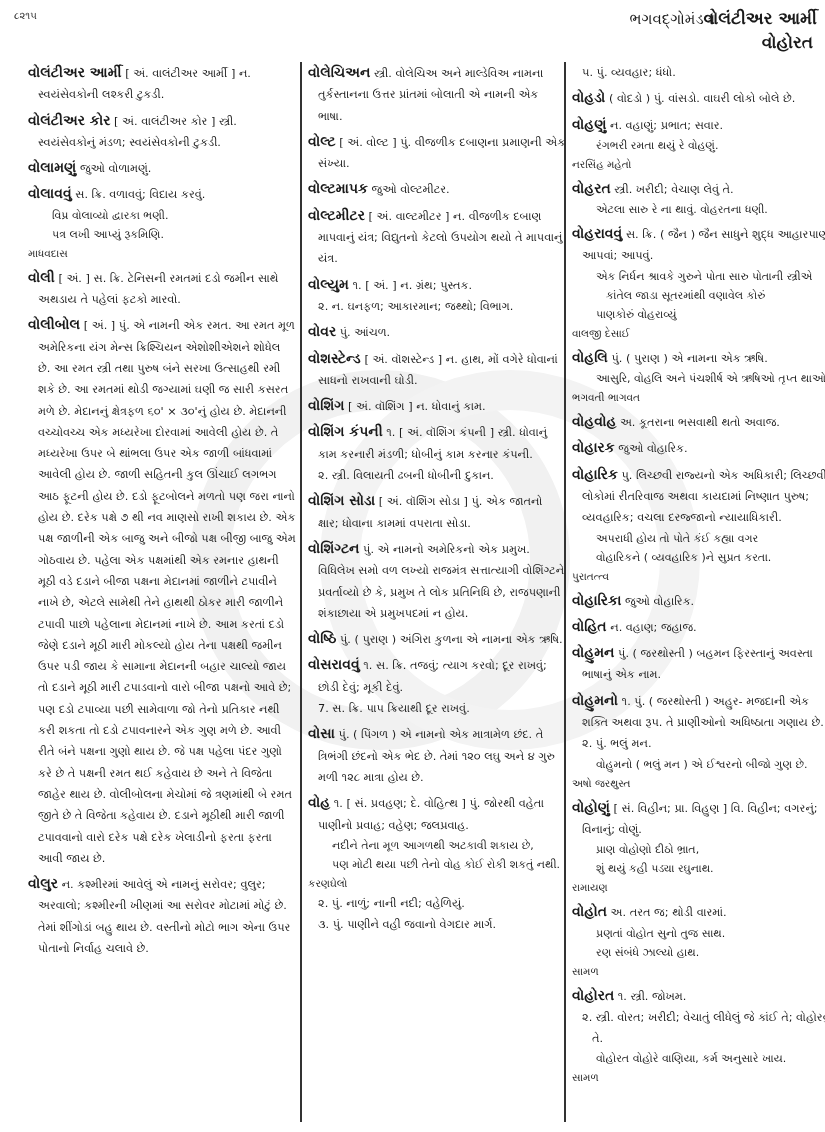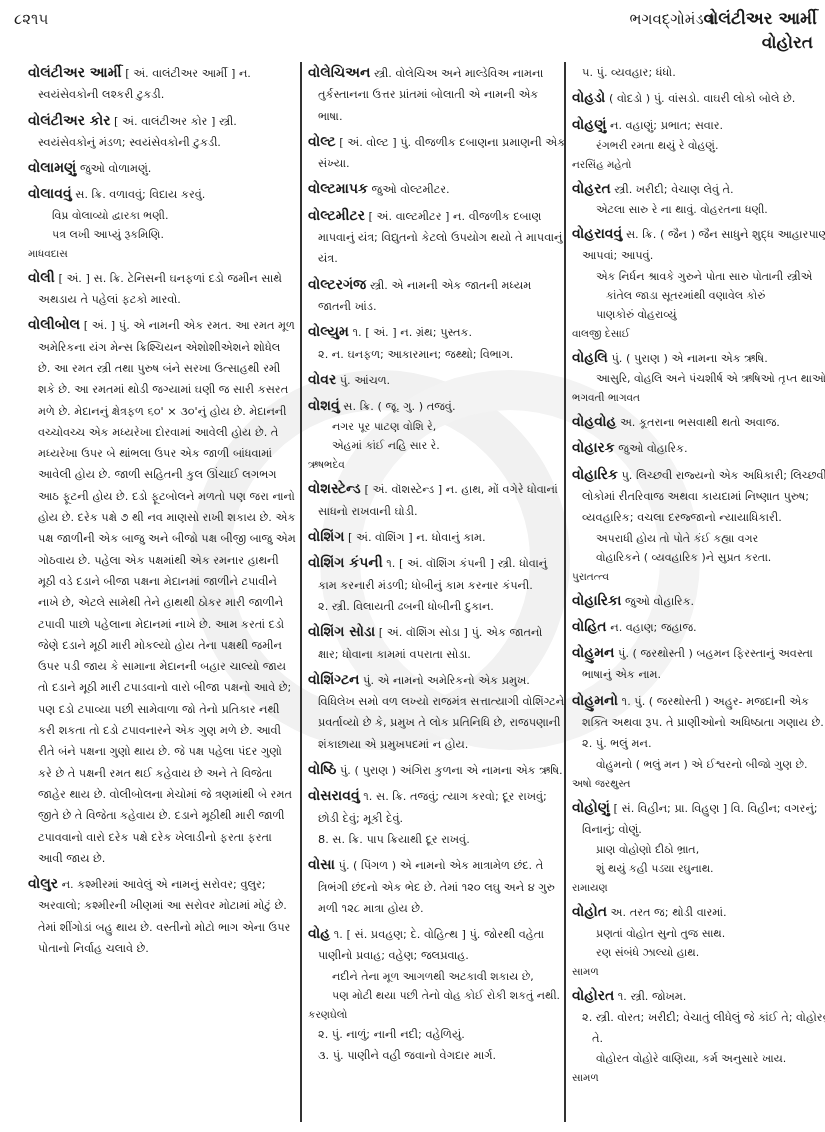--- a/index.html
+++ b/index.html
@@ -8,21 +8,21 @@
     font-family: "DejaVu Sans", sans-serif; color: #1a1a1a;
   }
   .watermark {
     position: absolute; left: 180px; top: 300px; width: 520px; height: 520px;
     pointer-events: none; z-index: 0;
   }
   .header {
     position: absolute; top: 0; left: 0; width: 825px; height: 46px;
     z-index: 1;
   }
-  .page-num { position: absolute; left: 14px; top: 10px; font-size: 15px; }
+  .page-num { position: absolute; left: 14px; top: 10px; font-size: 10px; }
   .running-title { position: absolute; left: 0; width: 715px; top: 10px; text-align: right; font-size: 15px; }
   .guide-first { position: absolute; right: 8px; top: 8px; font-size: 17px; font-weight: bold; }
   .guide-last { position: absolute; right: 12px; top: 32px; font-size: 17px; font-weight: bold; }
   .columns { position: absolute; top: 62px; left: 16px; width: 825px; height: 1065px; z-index: 1; }
   .col { position: absolute; top: 0; height: 1065px; overflow: hidden; }
   .col1 { left: 12px; width: 268px; }
   .col2 { left: 292px; width: 258px; }
   .col3 { left: 556px; width: 260px; }
   .rule { position: absolute; top: 0; width: 1.5px; background: #333; }
   .rule1 { left: 284px; height: 1060px; }
@@ -49,40 +49,38 @@
 </div>
 
 <div class="columns">
   <div class="rule rule1"></div>
   <div class="rule rule2"></div>
   <div class="col col1">
       <div class="entry"><span class="hw">વોલંટીઅર આર્મી</span> <span>[ અં. વાલંટીઅર આર્મી ] ન. સ્વયંસેવકોની લશ્કરી ટુકડી.</span></div>
       <div class="entry"><span class="hw">વોલંટીઅર કોર</span> <span>[ અં. વાલંટીઅર કોર ] સ્ત્રી. સ્વયંસેવકોનું મંડળ; સ્વયંસેવકોની ટુકડી.</span></div>
       <div class="entry"><span class="hw">વોલામણું</span> <span>જુઓ વોળામણું.</span></div>
       <div class="entry"><span class="hw">વોલાવવું</span> <span>સ. ક્રિ. વળાવવું; વિદાય કરવું.</span><div class="quote">વિપ્ર વોલાવ્યો દ્વારકા ભણી.</div><div class="quote">પત્ર લખી આપ્યું રૂકમિણિ.</div><span class="src">માધવદાસ</span></div>
-      <div class="entry"><span class="hw">વોલી</span> <span>[ અં. ] સ. ક્રિ. ટેનિસની ઘનફળાં દડો જમીન સાથે અથડાય તે પહેલાં ફટકો મારવો.</span></div>
+      <div class="entry"><span class="hw">વોલી</span> <span>[ અં. ] સ. ક્રિ. ટેનિસની રમતમાં દડો જમીન સાથે અથડાય તે પહેલાં ફટકો મારવો.</span></div>
       <div class="entry"><span class="hw">વોલીબોલ</span> <span>[ અં. ] પું. એ નામની એક રમત. આ રમત મૂળ અમેરિકના યંગ મેન્સ ક્રિશ્ચિયન એશોશીએશને શોધેલ છે. આ રમત સ્ત્રી તથા પુરુષ બંને સરખા ઉત્સાહથી રમી શકે છે. આ રમતમાં થોડી જગ્યામાં ઘણી જ સારી કસરત મળે છે. મેદાનનું ક્ષેત્રફળ ૬૦' × ૩૦'નું હોય છે. મેદાનની વચ્ચોવચ્ચ એક મધ્યરેખા દોરવામાં આવેલી હોય છે. તે મધ્યરેખા ઉપર બે થાંભલા ઉપર એક જાળી બાંધવામાં આવેલી હોય છે. જાળી સહિતની કુલ ઊંચાઈ લગભગ આઠ ફૂટની હોય છે. દડો ફૂટબોલને મળતો પણ જરા નાનો હોય છે. દરેક પક્ષે ૭ થી નવ માણસો રાખી શકાય છે. એક પક્ષ જાળીની એક બાજુ અને બીજો પક્ષ બીજી બાજુ એમ ગોઠવાય છે. પહેલા એક પક્ષમાંથી એક રમનાર હાથની મૂઠી વડે દડાને બીજા પક્ષના મેદાનમાં જાળીને ટપાવીને નાખે છે, એટલે સામેથી તેને હાથથી ઠોકર મારી જાળીને ટપાવી પાછો પહેલાના મેદાનમાં નાખે છે. આમ કરતાં દડો જેણે દડાને મૂઠી મારી મોકલ્યો હોય તેના પક્ષથી જમીન ઉપર પડી જાય કે સામાના મેદાનની બહાર ચાલ્યો જાય તો દડાને મૂઠી મારી ટપાડવાનો વારો બીજા પક્ષનો આવે છે; પણ દડો ટપાવ્યા પછી સામેવાળા જો તેનો પ્રતિકાર નથી કરી શકતા તો દડો ટપાવનારને એક ગુણ મળે છે. આવી રીતે બંને પક્ષના ગુણો થાય છે. જે પક્ષ પહેલા પંદર ગુણો કરે છે તે પક્ષની રમત થઈ કહેવાય છે અને તે વિજેતા જાહેર થાય છે. વોલીબોલના મેચોમાં જે ત્રણમાંથી બે રમત જીતે છે તે વિજેતા કહેવાય છે. દડાને મૂઠીથી મારી જાળી ટપાવવાનો વારો દરેક પક્ષે દરેક ખેલાડીનો ફરતા ફરતા આવી જાય છે.</span></div>
       <div class="entry"><span class="hw">વોલુર</span> <span>ન. કશ્મીરમાં આવેલું એ નામનું સરોવર; વુલુર; અરવાલો; કશ્મીરની ખીણમાં આ સરોવર મોટામાં મોટું છે. તેમાં શીંગોડાં બહુ થાય છે. વસ્તીનો મોટો ભાગ એના ઉપર પોતાનો નિર્વાહ ચલાવે છે.</span></div>
     </div>
   <div class="col col2">
       <div class="entry"><span class="hw">વોલેચિઅન</span> <span>સ્ત્રી. વોલેચિઅ અને માલ્ડેવિઅ નામના તુર્કસ્તાનના ઉત્તર પ્રાંતમાં બોલાતી એ નામની એક ભાષા.</span></div>
       <div class="entry"><span class="hw">વોલ્ટ</span> <span>[ અં. વોલ્ટ ] પું. વીજળીક દબાણના પ્રમાણની એક સંખ્યા.</span></div>
       <div class="entry"><span class="hw">વોલ્ટમાપક</span> <span>જુઓ વોલ્ટમીટર.</span></div>
       <div class="entry"><span class="hw">વોલ્ટમીટર</span> <span>[ અં. વાલ્ટમીટર ] ન. વીજળીક દબાણ માપવાનું યંત્ર; વિદ્યુતનો કેટલો ઉપયોગ થયો તે માપવાનું યંત્ર.</span></div>
-      <div class="entry"><span class="hw">વોલ્ટરગંજ</span> <span>સ્ત્રી. એ નામની એક જાતની મધ્યમ જાતની ખાંડ.</span></div>
       <div class="entry"><span class="hw">વોલ્યુમ</span> <span>૧. [ અં. ] ન. ગ્રંથ; પુસ્તક.</span><div class="sense">૨. ન. ઘનફળ; આકારમાન; જથ્થો; વિભાગ.</div></div>
       <div class="entry"><span class="hw">વોવર</span> <span>પું. આંચળ.</span></div>
-      <div class="entry"><span class="hw">વોશવું</span> <span>સ. ક્રિ. ( જૂ. ગુ. ) તજવું.</span><div class="quote">નગર પૂર પાટણ વોશિ રે,</div><div class="quote">એહમાં કાંઈ નહિ સાર રે.</div><span class="src">ઋષભદેવ</span></div>
       <div class="entry"><span class="hw">વોશસ્ટેન્ડ</span> <span>[ અં. વૉશસ્ટેન્ડ ] ન. હાથ, મોં વગેરે ધોવાનાં સાધનો રાખવાની ઘોડી.</span></div>
       <div class="entry"><span class="hw">વોશિંગ</span> <span>[ અં. વૉશિંગ ] ન. ધોવાનું કામ.</span></div>
       <div class="entry"><span class="hw">વોશિંગ કંપની</span> <span>૧. [ અં. વૉશિંગ કંપની ] સ્ત્રી. ધોવાનું કામ કરનારી મંડળી; ધોબીનું કામ કરનાર કંપની.</span><div class="sense">૨. સ્ત્રી. વિલાયતી ઢબની ધોબીની દુકાન.</div></div>
       <div class="entry"><span class="hw">વોશિંગ સોડા</span> <span>[ અં. વૉશિંગ સોડા ] પું. એક જાતનો ક્ષાર; ધોવાના કામમાં વપરાતા સોડા.</span></div>
       <div class="entry"><span class="hw">વોશિંગ્ટન</span> <span>પું. એ નામનો અમેરિકનો એક પ્રમુખ. વિધિલેખ સમો વળ લખ્યો રાજમંત્ર સત્તાત્યાગી વોશિંગ્ટને પ્રવર્તાવ્યો છે કે, પ્રમુખ તે લોક પ્રતિનિધિ છે, રાજપણાની શંકાછાયા એ પ્રમુખપદમાં ન હોય.</span></div>
       <div class="entry"><span class="hw">વોષ્ઠિ</span> <span>પું. ( પુરાણ ) અંગિરા કુળના એ નામના એક ઋષિ.</span></div>
-      <div class="entry"><span class="hw">વોસરાવવું</span> <span>૧. સ. ક્રિ. તજવું; ત્યાગ કરવો; દૂર રાખવું; છોડી દેવું; મૂકી દેવું.</span><div class="sense">8. સ. ક્રિ. પાપ ક્રિયાથી દૂર રાખવું.</div></div>
+      <div class="entry"><span class="hw">વોસરાવવું</span> <span>૧. સ. ક્રિ. તજવું; ત્યાગ કરવો; દૂર રાખવું; છોડી દેવું; મૂકી દેવું.</span><div class="sense">7. સ. ક્રિ. પાપ ક્રિયાથી દૂર રાખવું.</div></div>
       <div class="entry"><span class="hw">વોસા</span> <span>પું. ( પિંગળ ) એ નામનો એક માત્રામેળ છંદ. તે ત્રિભંગી છંદનો એક ભેદ છે. તેમાં ૧૨૦ લઘુ અને ૪ ગુરુ મળી ૧૨૮ માત્રા હોય છે.</span></div>
       <div class="entry"><span class="hw">વોહ</span> <span>૧. [ સં. પ્રવહણ; દે. વોહિત્થ ] પું. જોરથી વહેતા પાણીનો પ્રવાહ; વહેણ; જલપ્રવાહ.</span><div class="quote">નદીને તેના મૂળ આગળથી અટકાવી શકાય છે,</div><div class="quote">પણ મોટી થયા પછી તેનો વોહ કોઈ રોકી શકતું નથી.</div><span class="src">કરણઘેલો</span><div class="sense">૨. પું. નાળું; નાની નદી; વહેળિયું.</div><div class="sense">૩. પું. પાણીને વહી જવાનો વેગદાર માર્ગ.</div></div>
     </div>
   <div class="col col3">
       <div class="entry">
         <div class="sense">૫. પું. વ્યવહાર; ધંધો.</div>
       </div>
       <div class="entry"><span class="hw">વોહડો</span> <span>( વોદડો ) પું. વાંસડો. વાઘરી લોકો બોલે છે.</span></div>
       <div class="entry"><span class="hw">વોહણું</span> <span>ન. વહાણું; પ્રભાત; સવાર.</span><div class="quote">રંગભરી રમતા થયું રે વોહણું.</div><span class="src">નરસિંહ મહેતો</span></div>
       <div class="entry"><span class="hw">વોહરત</span> <span>સ્ત્રી. ખરીદી; વેચાણ લેવું તે.</span><div class="quote">એટલા સારુ રે ના થાવું. વોહરતના ધણી.</div></div>

